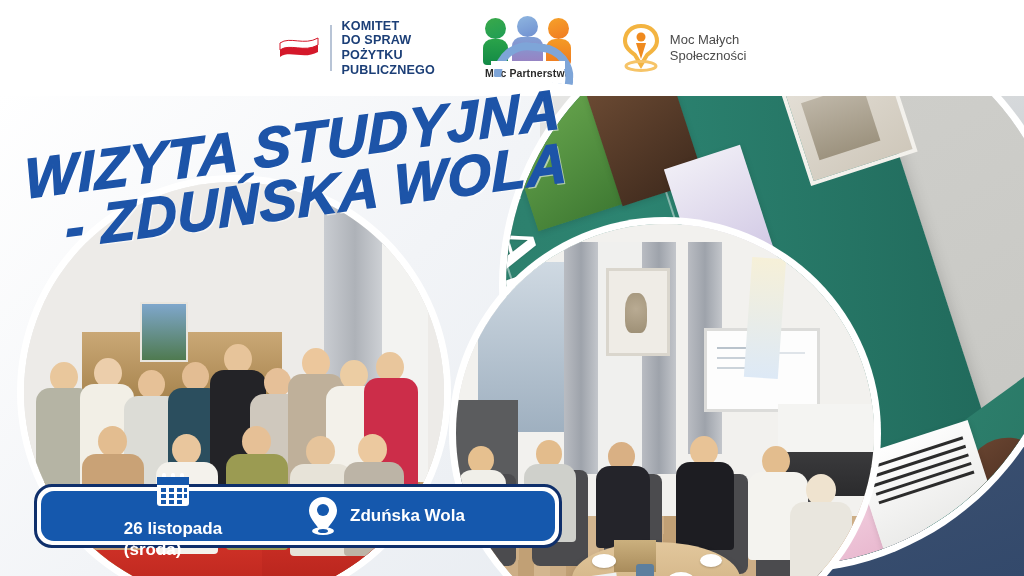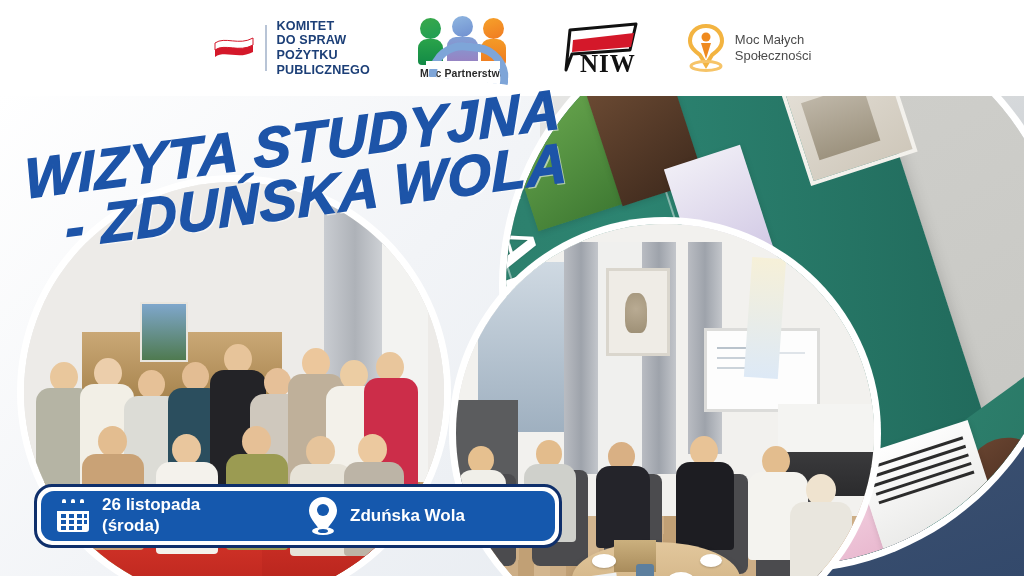--- a/index.html
+++ b/index.html
@@ -176,21 +176,21 @@
   .infobar{
     position:absolute;left:34px;top:484px;width:528px;height:64px;z-index:70;
     border:3px solid #0f2f6b;border-radius:18px;background:#ffffff;
     padding:4px;box-sizing:border-box;
   }
   .infobar-inner{
     width:100%;height:100%;border-radius:13px;background:#1558ad;
     display:flex;align-items:center;box-sizing:border-box;padding:0 14px;
   }
   .ib-item{display:flex;align-items:center;gap:11px;}
-  .ib-date{width:236px;}
+  .ib-date{width:236px;flex-direction:column;}
   .ib-place{margin-left:16px;}
   .ib-txt{color:#ffffff;font-weight:700;font-size:17px;line-height:1.22;}
   .cal-icon,.pin-icon{flex:0 0 auto;}
   .cal-icon svg,.pin-icon svg{display:block;}
 </style>
 </head>
 <body>
 
 <div class="poster">
 
@@ -219,27 +219,20 @@
         <div class="mp-head mp-h3"></div>
         <div class="mp-body mp-b1"></div>
         <div class="mp-body mp-b2"></div>
         <div class="mp-body mp-b3"></div>
         <div class="mp-arc"></div>
         <div class="mp-cut"></div>
       </div>
       <div class="mp-label">Moc Partnerstwa</div>
     </div>
 
-    <div class="logo logo-niw">
-      <svg width="84" height="56" viewBox="0 0 84 56">
-        <path d="M10 50 L14 10 L80 4 L74 30 L16 34 Z" fill="#ffffff" stroke="#111111" stroke-width="3" stroke-linejoin="round"></path>
-        <path d="M17 20 L78 13 L75 27 L16 32 Z" fill="#d4182a"></path>
-        <text x="24" y="52" font-family="Liberation Serif, serif" font-size="25" font-weight="700" fill="#111111" letter-spacing="1">NIW</text>
-      </svg>
-    </div>
 
     <div class="logo logo-mms">
       <div class="mms-mark">
         <svg width="40" height="50" viewBox="0 0 40 50">
           <path d="M20 3 C10 3 4 10 4 18 C4 25 10 29 14 32 L20 42 L26 32 C30 29 36 25 36 18 C36 10 30 3 20 3 Z" fill="none" stroke="#f3b441" stroke-width="4"></path>
           <circle cx="20" cy="14" r="4.5" fill="#ef8a1f"></circle>
           <path d="M15 20 L25 20 L20 36 Z" fill="#ef8a1f"></path>
           <ellipse cx="20" cy="43" rx="15" ry="4.5" fill="none" stroke="#f6c468" stroke-width="3"></ellipse>
         </svg>
       </div>

